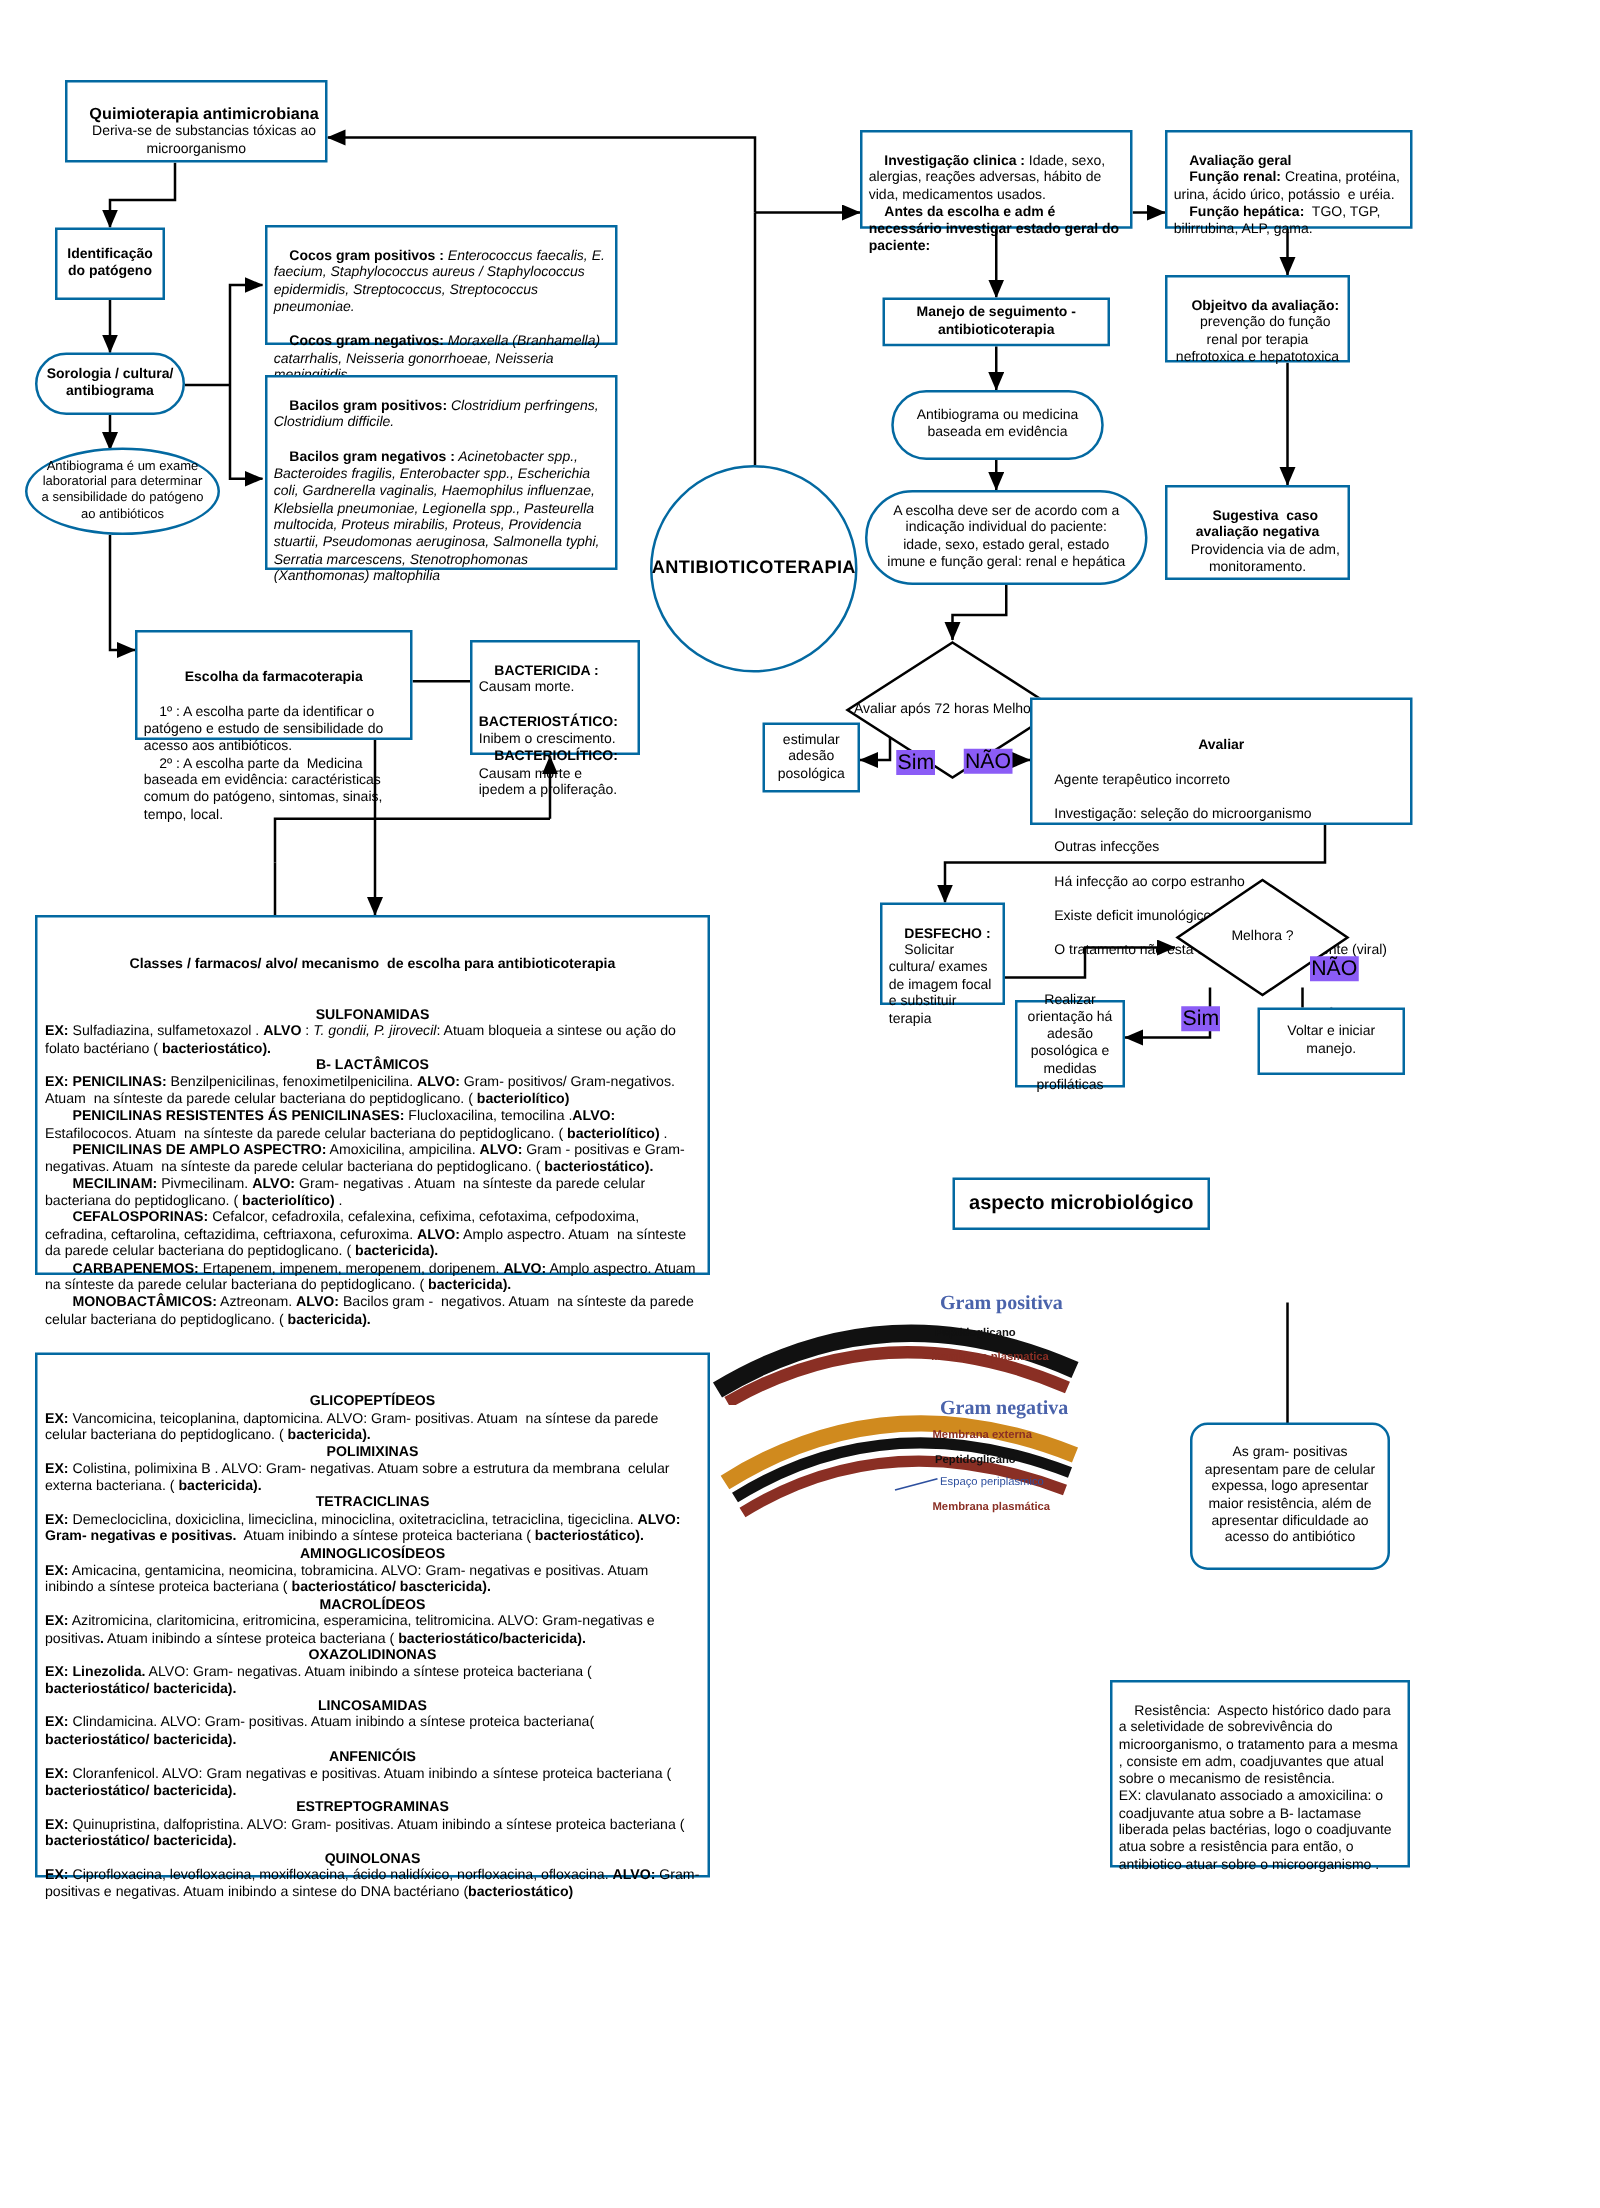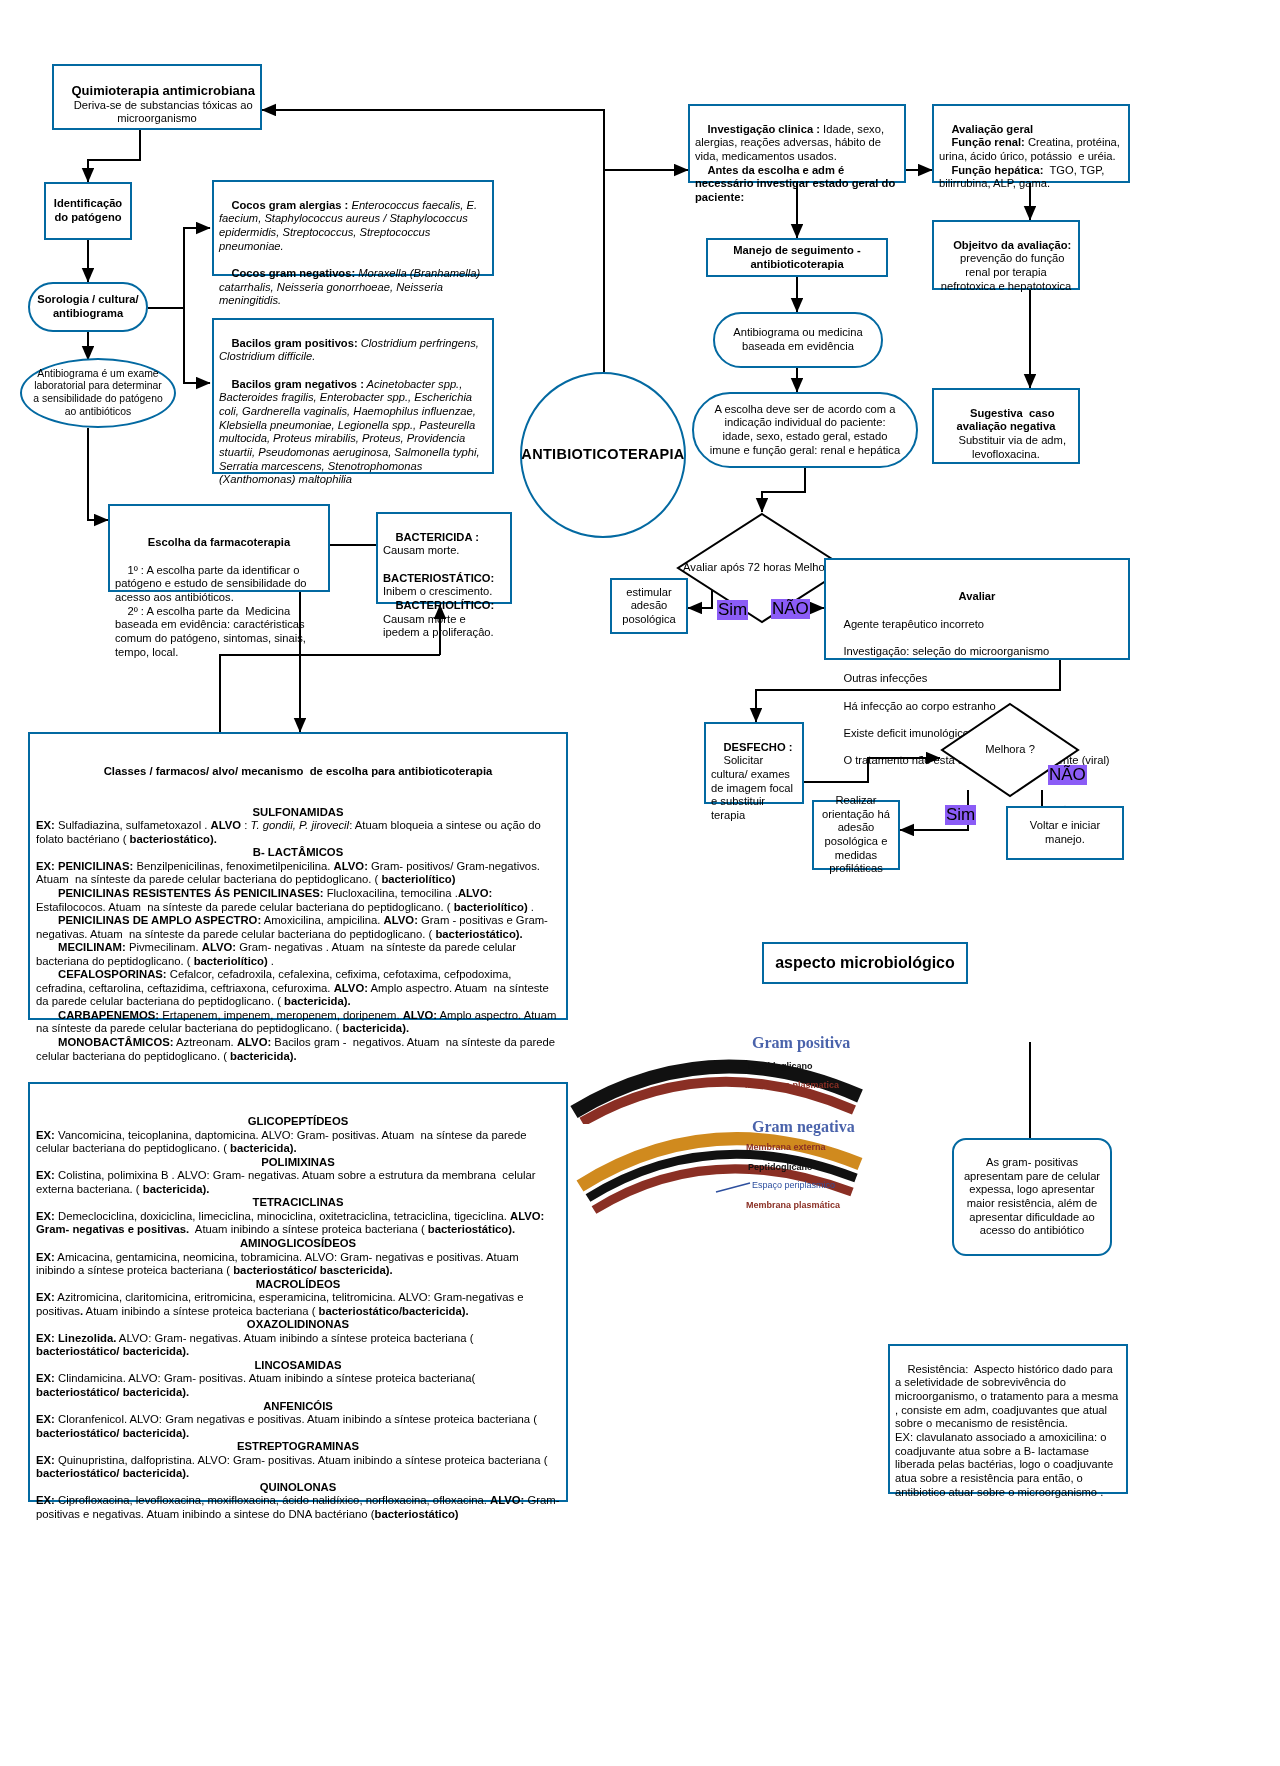--- a/index.html
+++ b/index.html
@@ -171,25 +171,25 @@
 
   <div class="node ctr bold stadium vcenter" style="left:28px; top:282px; width:120px; height:50px;">
     <span>Sorologia / cultura/ antibiograma</span>
   </div>
 
   <div class="node ctr oval vcenter" style="left:20px; top:358px; width:156px; height:70px; font-size:10.4px; padding:4px 8px;">
     <span>Antibiograma é um exame laboratorial para determinar a sensibilidade do patógeno ao antibióticos</span>
   </div>
 
   <div class="node lft" style="left:212px; top:180px; width:282px; height:96px;">
-    <span><b>Cocos gram alergias :</b><i> Enterococcus faecalis, E. faecium, Staphylococcus aureus / Staphylococcus epidermidis, Streptococcus, Streptococcus pneumoniae.</i></span><br>
+    <span><b>Cocos gram positivos :</b><i> Enterococcus faecalis, E. faecium, Staphylococcus aureus / Staphylococcus epidermidis, Streptococcus, Streptococcus pneumoniae.</i></span><br>
     <span><b>Cocos gram negativos:</b><i> Moraxella (Branhamella) catarrhalis, Neisseria gonorrhoeae, Neisseria meningitidis.</i></span>
   </div>
 
-  <div class="node lft" style="left:212px; top:300px; width:282px; height:156px;margin-top:18px;">
+  <div class="node lft" style="left:212px; top:300px; width:282px; height:156px;">
     <span><b>Bacilos gram positivos:</b><i> Clostridium perfringens, Clostridium difficile.</i></span><br>
     <span><b>Bacilos gram negativos :</b><i> Acinetobacter spp., Bacteroides fragilis, Enterobacter spp., Escherichia coli, Gardnerella vaginalis, Haemophilus influenzae, Klebsiella pneumoniae, Legionella spp., Pasteurella multocida, Proteus mirabilis, Proteus, Providencia stuartii, Pseudomonas aeruginosa, Salmonella typhi, Serratia marcescens, Stenotrophomonas (Xanthomonas) maltophilia</i></span>
   </div>
 
   <div class="node lft" style="left:108px; top:504px; width:222px; height:88px;">
     <span class="section-head">Escolha da farmacoterapia</span>
     <span>1º : A escolha parte da identificar o patógeno e estudo de sensibilidade do acesso aos antibióticos.</span>
     <span>2º : A escolha parte da  Medicina baseada em evidência: caractéristicas comum do patógeno, sintomas, sinais, tempo, local.</span>
   </div>
 
@@ -226,21 +226,21 @@
   <div class="node ctr stadium vcenter" style="left:713px; top:312px; width:170px; height:56px;">
     <span>Antibiograma ou medicina baseada em evidência</span>
   </div>
 
   <div class="node ctr stadium vcenter" style="left:692px; top:392px; width:226px; height:76px; padding:4px 14px;">
     <span>A escolha deve ser de acordo com a indicação individual do paciente: idade, sexo, estado geral, estado imune e função geral: renal e hepática</span>
   </div>
 
   <div class="node ctr" style="left:932px; top:388px; width:148px; height:76px;">
     <span><b>Sugestiva  caso avaliação negativa</b></span>
-    <span>Substituir via de adm, levofloxacina.</span>
+    <span>Providencia via de adm, monitoramento.</span>
   </div>
 
   <div class="diamond-wrap" style="left:676px; top:512px; width:172px; height:112px;">
     <svg class="diamond-shape" viewBox="0 0 172 112" preserveAspectRatio="none">
       <polygon points="86,2 170,56 86,110 2,56" fill="#fff" stroke="#000" stroke-width="2"></polygon>
     </svg>
     <div class="diamond-label">Avaliar após 72 horas Melhora?</div>
   </div>
 
   <div class="edge-label" style="left:717px; top:600px;">Sim</div>

